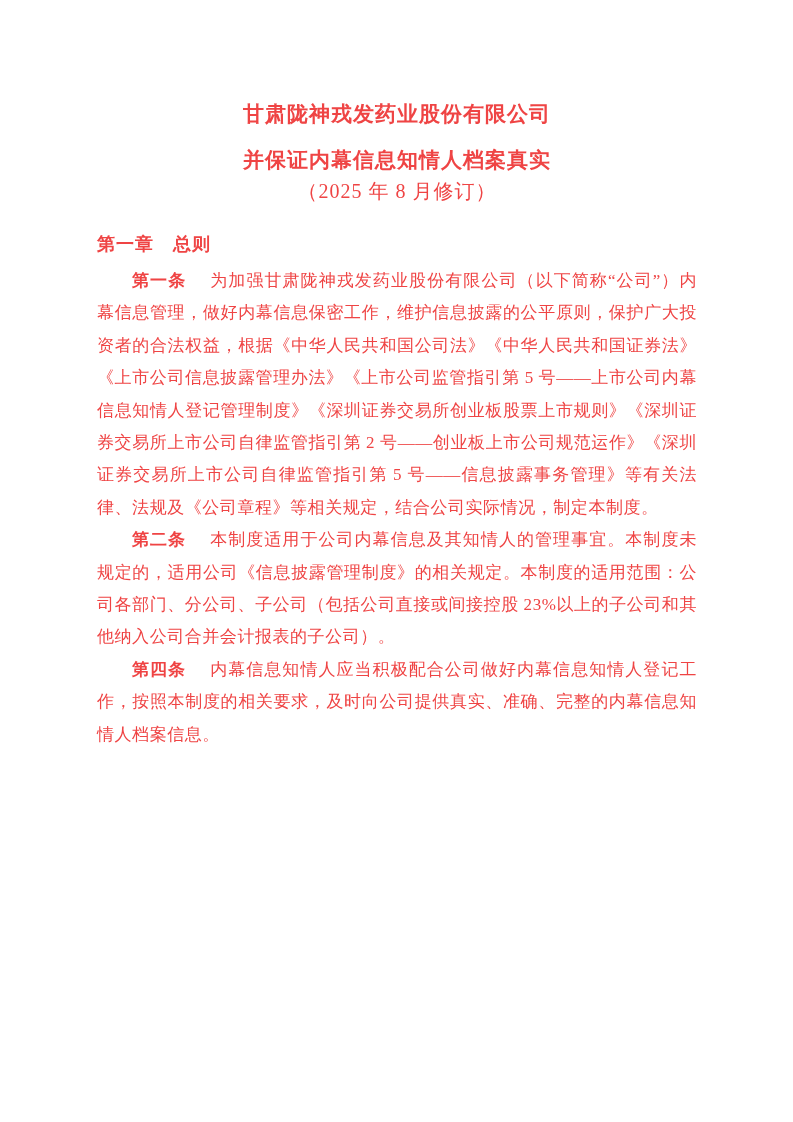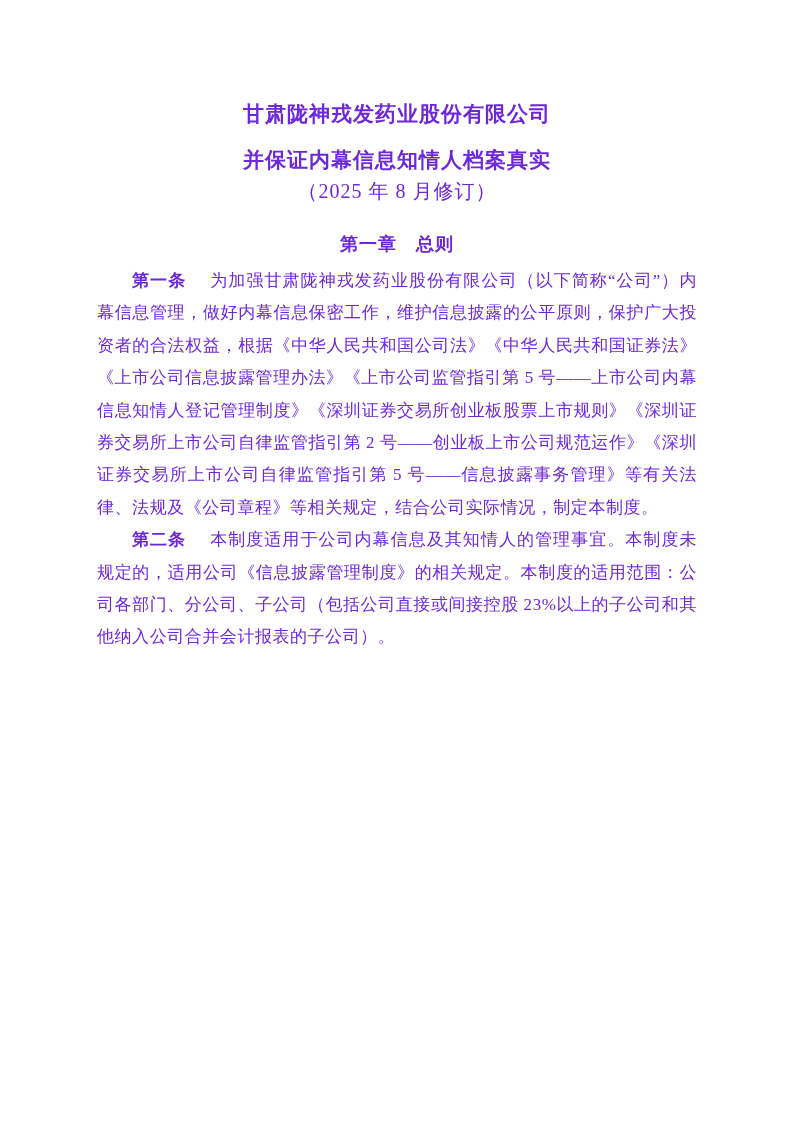--- a/index.html
+++ b/index.html
@@ -7,21 +7,21 @@
     padding: 0;
     background: #ffffff;
   }
   .page {
     position: relative;
     width: 793px;
     height: 1122px;
     background: #ffffff;
     overflow: hidden;
     font-family: "Liberation Serif", serif;
-    color: #6d28d9;
+    color: #ef4444;
   }
   .content {
     padding: 101px 96px 0 97px; 
   }
   .doc-title {
     margin: 0;
     text-align: center;
     font-size: 21px;
     font-weight: bold;
     line-height: 26px;
@@ -32,21 +32,20 @@
   }
   .revision {
     margin-top: 8px;
     text-align: center;
     font-size: 20px;
     line-height: 20px;
     letter-spacing: 1px;
   }
   .chapter {
     margin: 32px 0 0 0;
-    text-align: center;
     font-size: 18px;
     font-weight: bold;
     line-height: 23px;
     letter-spacing: 1px;
   }
   .body-block {
     margin-top: 9px;
   }
   .para {
     margin: 0;
@@ -81,17 +80,20 @@
       <p class="para">
         <span class="label">第一条</span><span>为加强甘肃陇神戎发药业股份有限公司（以下简称“公司”）内幕信息管理，做好内幕信息保密工作，维护信息披露的公平原则，保护广大投资者的合法权益，根据《中华人民共和国公司法》《中华人民共和国证券法》《上市公司信息披露管理办法》《上市公司监管指引第 5 号——上市公司内幕信息知情人登记管理制度》《深圳证券交易所创业板股票上市规则》《深圳证券交易所上市公司自律监管指引第 2 号——创业板上市公司规范运作》《深圳证券交易所上市公司自律监管指引第 5 号——信息披露事务管理》等有关法律、法规及《公司章程》等相关规定，结合公司实际情况，制定本制度。</span>
       </p>
 
       <p class="para">
         <span class="label">第二条</span><span>本制度适用于公司内幕信息及其知情人的管理事宜。本制度未规定的，适用公司《信息披露管理制度》的相关规定。本制度的适用范围：公司各部门、分公司、子公司（包括公司直接或间接控股 23%以上的子公司和其他纳入公司合并会计报表的子公司）。</span>
       </p>
 
 
 
+      <p class="para">
+        <span class="label">第四条</span><span>内幕信息知情人应当积极配合公司做好内幕信息知情人登记工作，按照本制度的相关要求，及时向公司提供真实、准确、完整的内幕信息知情人档案信息。</span>
+      </p>
 
 
     </div>
   </div>
 </div>
 
 </body></html>

